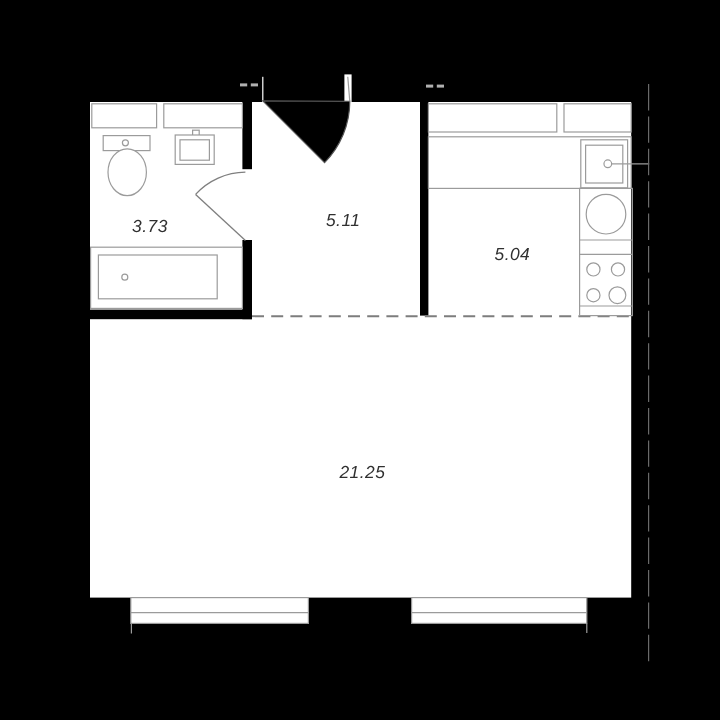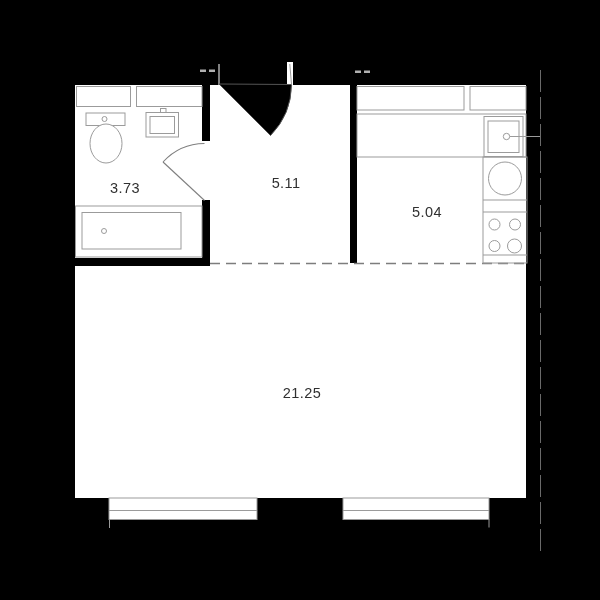--- a/index.html
+++ b/index.html
@@ -9,20 +9,21 @@
     width: 600px;
     height: 600px;
     overflow: hidden;
     font-family: "Liberation Sans", sans-serif;
   }
   .plan-stage {
     position: relative;
     width: 600px;
     height: 452px;
     background: #000;
+    font-style: italic;
   }
   svg { display: block; }
   .fixture { stroke: #9b9b9b; fill: none; stroke-width: 1; }
   .fixture-fill { stroke: #9b9b9b; fill: #ffffff; stroke-width: 1; }
   .door-line { stroke: #7f7f7f; fill: none; stroke-width: 1.1; }
   .area-label {
     font-family: "Liberation Sans", sans-serif;
     font-size: 14.5px;
     fill: #303030;
     letter-spacing: 0.4px;

